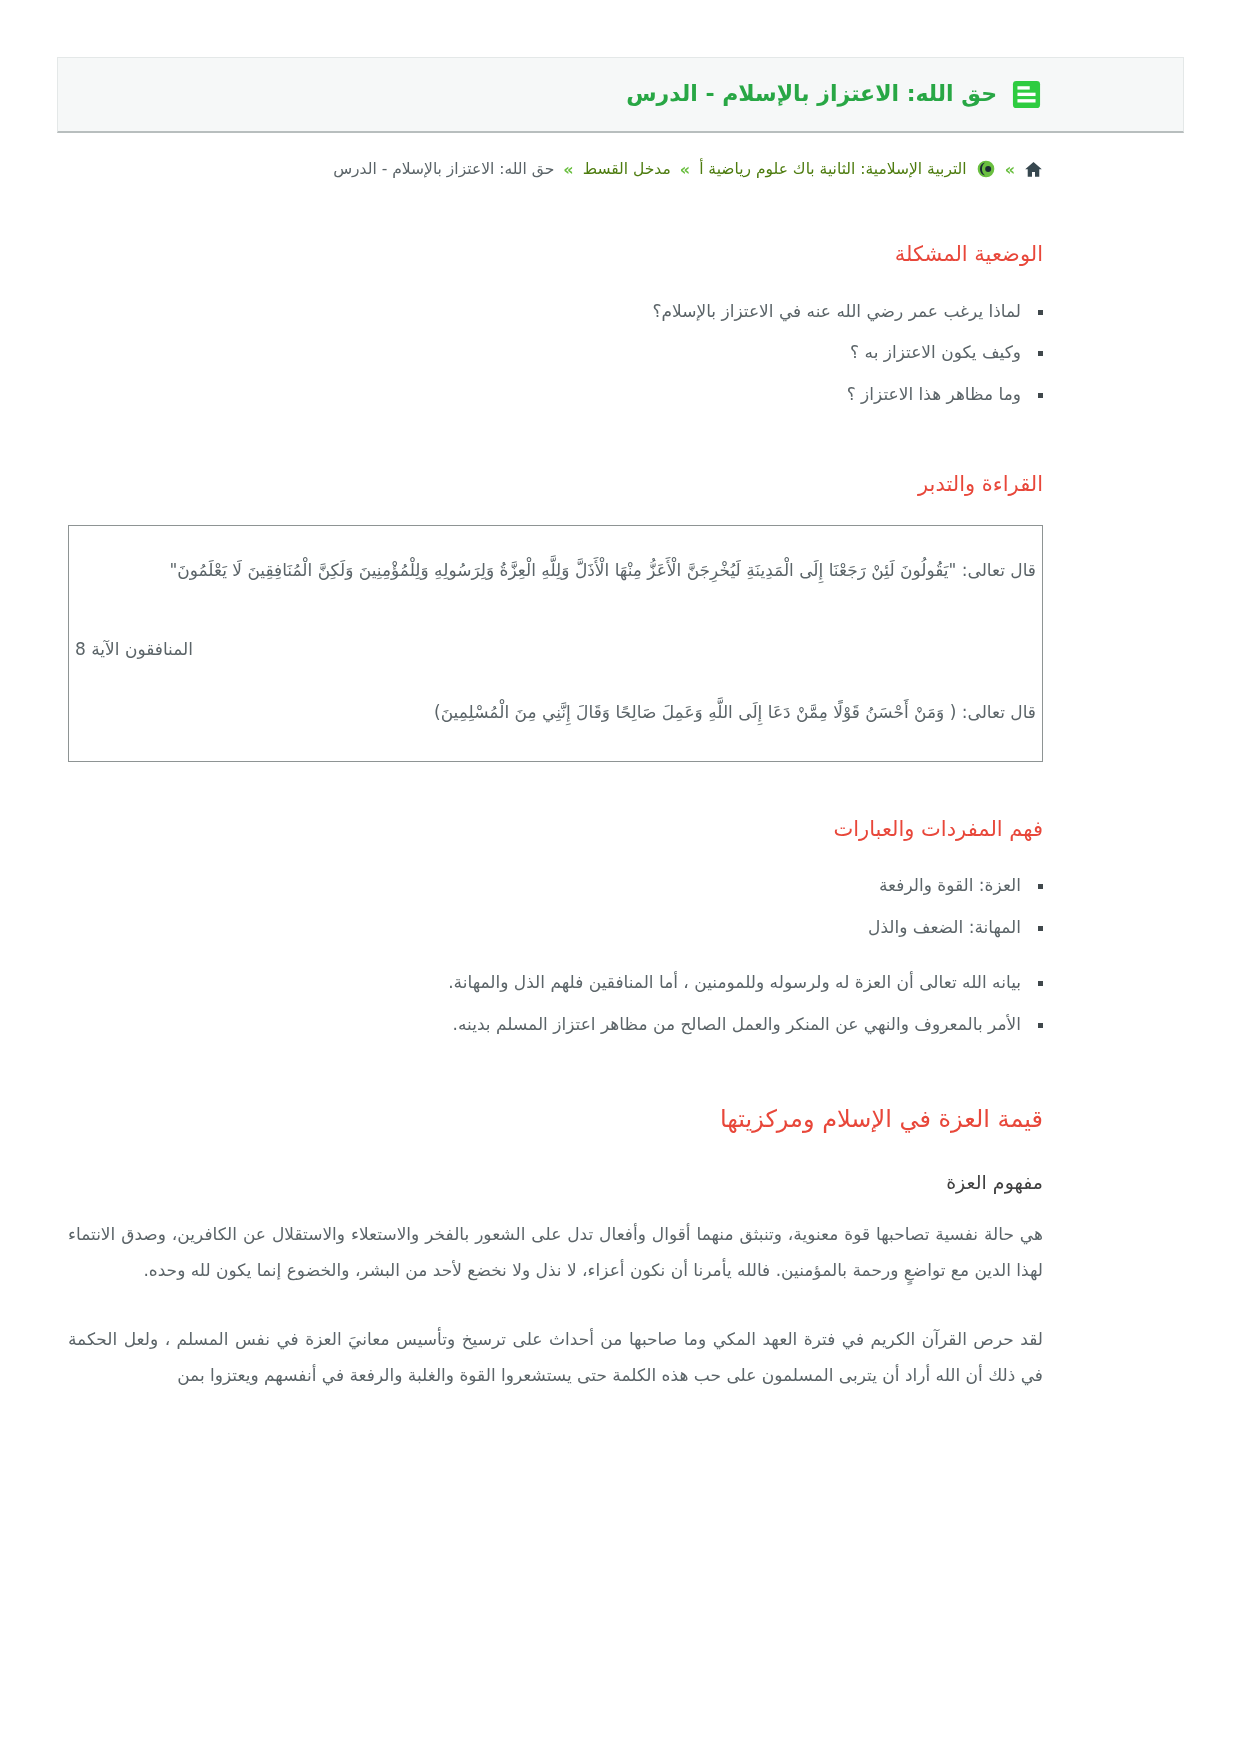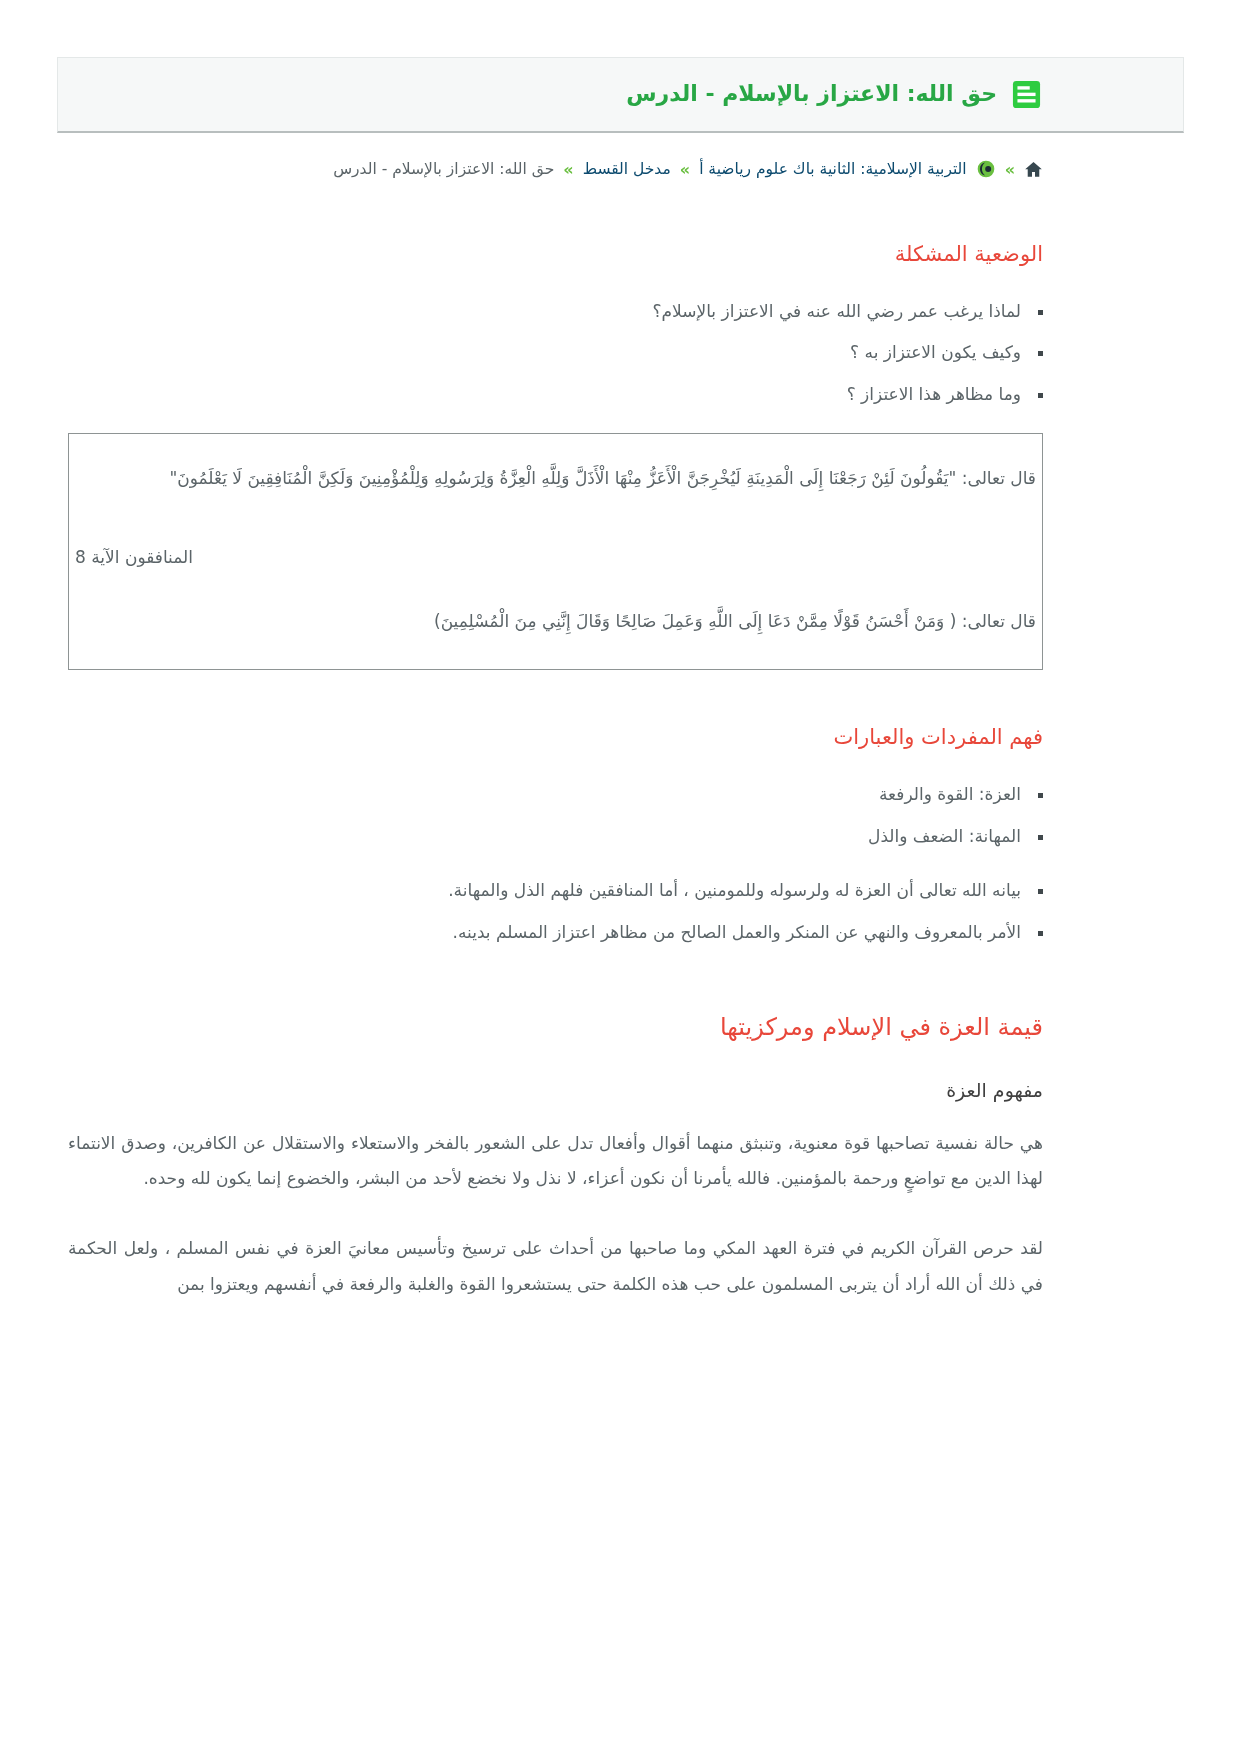--- a/index.html
+++ b/index.html
@@ -16,21 +16,21 @@
   }
   .header-card h1{
     margin:0;font-size:22px;font-weight:bold;color:#28a745;line-height:1.4;
   }
   .doc-icon{display:inline-flex;flex:0 0 auto;}
   
   .breadcrumb{
     margin:26px 198px 0 68px;display:flex;align-items:center;gap:9px;
     font-size:15.5px;color:#5b6468;flex-wrap:nowrap;white-space:nowrap;
   }
-  .breadcrumb a{color:#0c4a6e;text-decoration:none;cursor:pointer;}
+  .breadcrumb a{color:#4d7c0f;text-decoration:none;cursor:pointer;}
   .breadcrumb .sep{color:#6abf40;font-size:16px;font-weight:bold;}
   .home-link,.cat-link{display:inline-flex;align-items:center;cursor:pointer;}
   
   main{margin:0 198px 0 68px;}
   h3.red{
     color:#e8473a;font-size:21px;font-weight:400;margin:60px 0 0 0;line-height:1.5;
   }
   h2.red{
     color:#e8473a;font-size:24px;font-weight:400;margin:62px 0 0 0;line-height:1.5;
   }
@@ -98,20 +98,21 @@
 
 <main>
 
   <h3 class="red">الوضعية المشكلة</h3>
   <ul class="sq">
     <li>لماذا يرغب عمر رضي الله عنه في الاعتزاز بالإسلام؟</li>
     <li>وكيف يكون الاعتزاز به ؟</li>
     <li>وما مظاهر هذا الاعتزاز ؟</li>
   </ul>
 
+  <h3 class="red">القراءة والتدبر</h3>
   <div class="verse-box">
     <p class="verse">قال تعالى: "يَقُولُونَ لَئِنْ رَجَعْنَا إِلَى الْمَدِينَةِ لَيُخْرِجَنَّ الْأَعَزُّ مِنْهَا الْأَذَلَّ وَلِلَّهِ الْعِزَّةُ وَلِرَسُولِهِ وَلِلْمُؤْمِنِينَ وَلَكِنَّ الْمُنَافِقِينَ لَا يَعْلَمُونَ"</p>
     <p class="ref">المنافقون الآية 8</p>
     <p class="verse v2">قال تعالى: ( وَمَنْ أَحْسَنُ قَوْلًا مِمَّنْ دَعَا إِلَى اللَّهِ وَعَمِلَ صَالِحًا وَقَالَ إِنَّنِي مِنَ الْمُسْلِمِينَ)</p>
   </div>
 
   <h3 class="red" style="margin-top:52px;">فهم المفردات والعبارات</h3>
   <ul class="sq">
     <li>العزة: القوة والرفعة</li>
     <li>المهانة: الضعف والذل</li>

